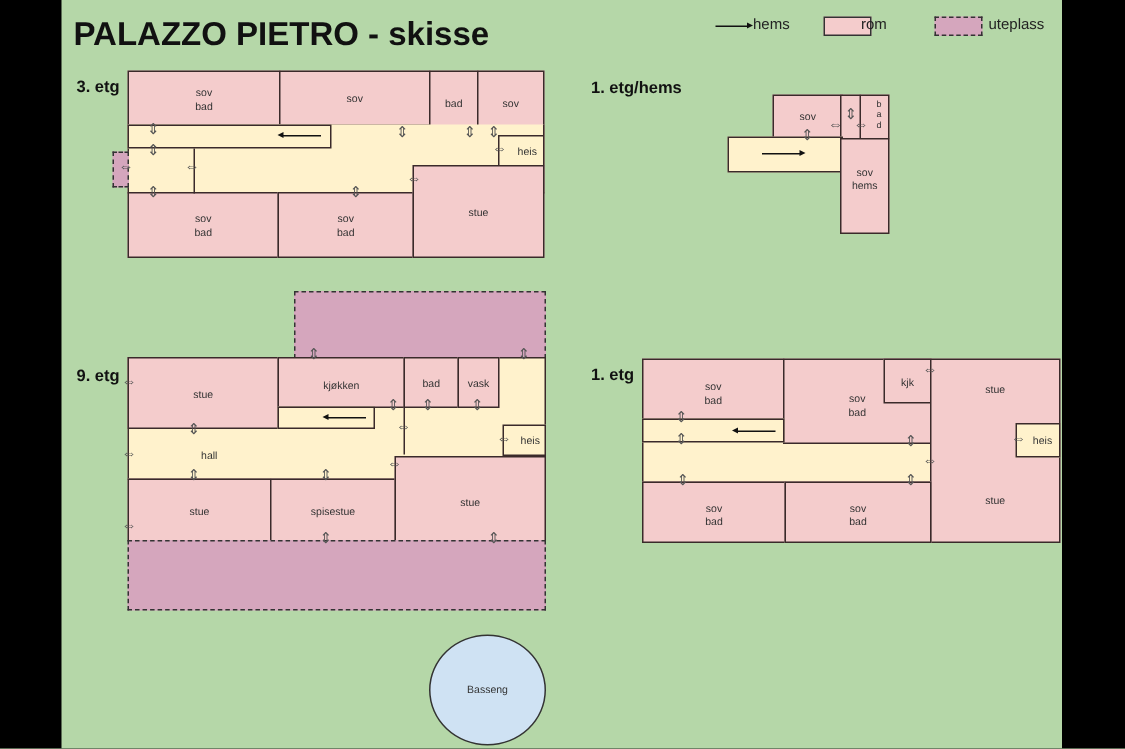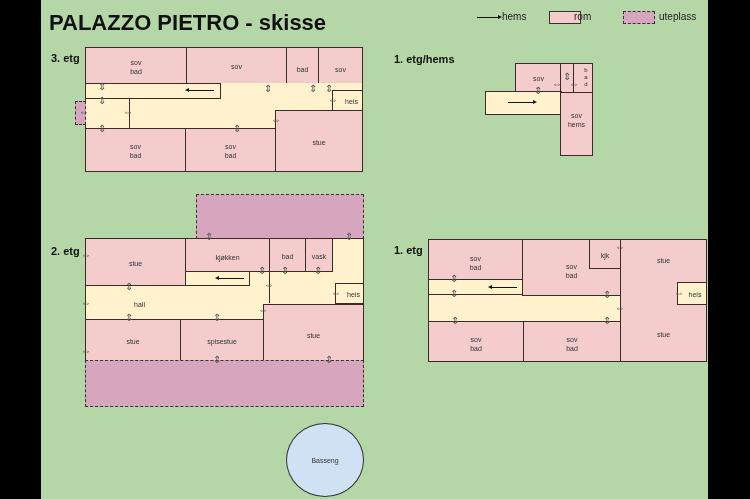--- a/index.html
+++ b/index.html
@@ -92,21 +92,21 @@
   <div class="arrow right" style="left:508px;top:102px;width:26px;"></div>
   <div class="abs room" style="left:560px;top:92px;width:33px;height:64px;">
       <div class="lbl" style="top:18px;">sov<br>hems</div>
     </div>
   <span class="door" style="left:534px;top:86px;">⇕</span>
   <span class="door" style="left:563px;top:72px;">⇕</span>
   <span class="door" style="left:552px;top:79px;">⇔</span>
   <span class="door" style="left:569px;top:79px;">⇔</span>
 </div>
 
-<div class="abs floor-label" style="left:51px;top:245px;">2. etg</div>
+<div class="abs floor-label" style="left:51px;top:245px;">9. etg</div>
 <div>
   <div class="abs out" style="left:196px;top:194px;width:168px;height:45px;"></div>
   <div class="abs hall" style="left:85px;top:238px;width:279px;height:82px;">
       <div class="lbl" style="top:61px;left:-85px;">hall</div>
     </div>
   <div class="abs room" style="left:85px;top:238px;width:101px;height:48px;">
       <div class="lbl" style="top:20px;">stue</div>
     </div>
   <div class="abs room" style="left:185px;top:238px;width:85px;height:34px;">
       <div class="lbl" style="top:14px;">kjøkken</div>

